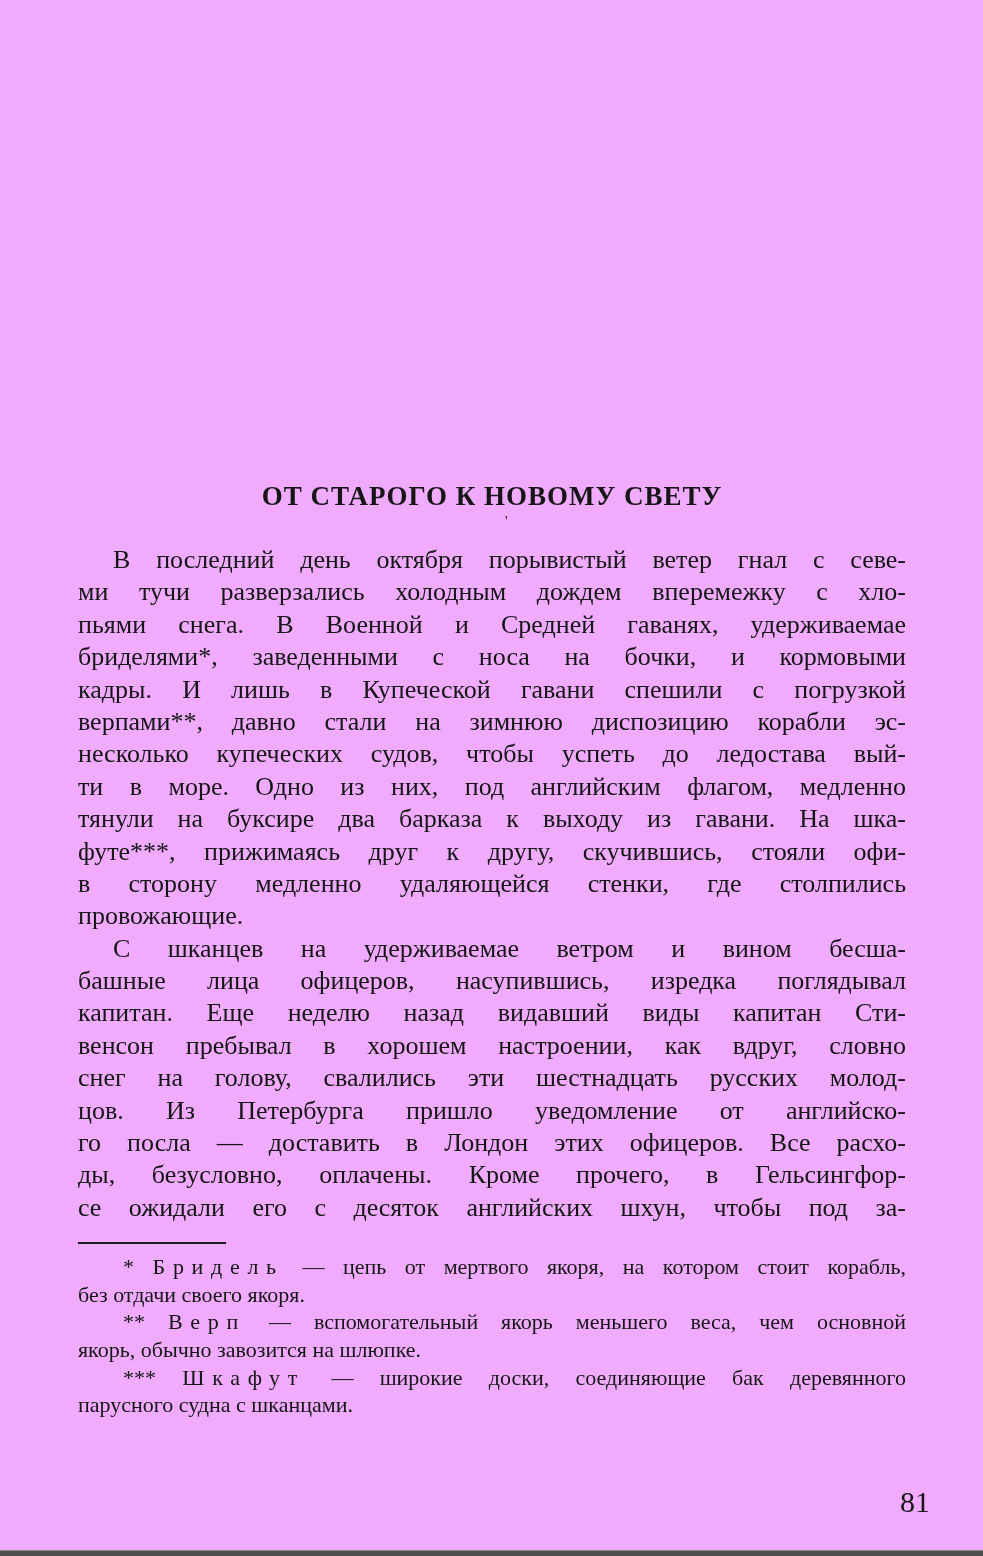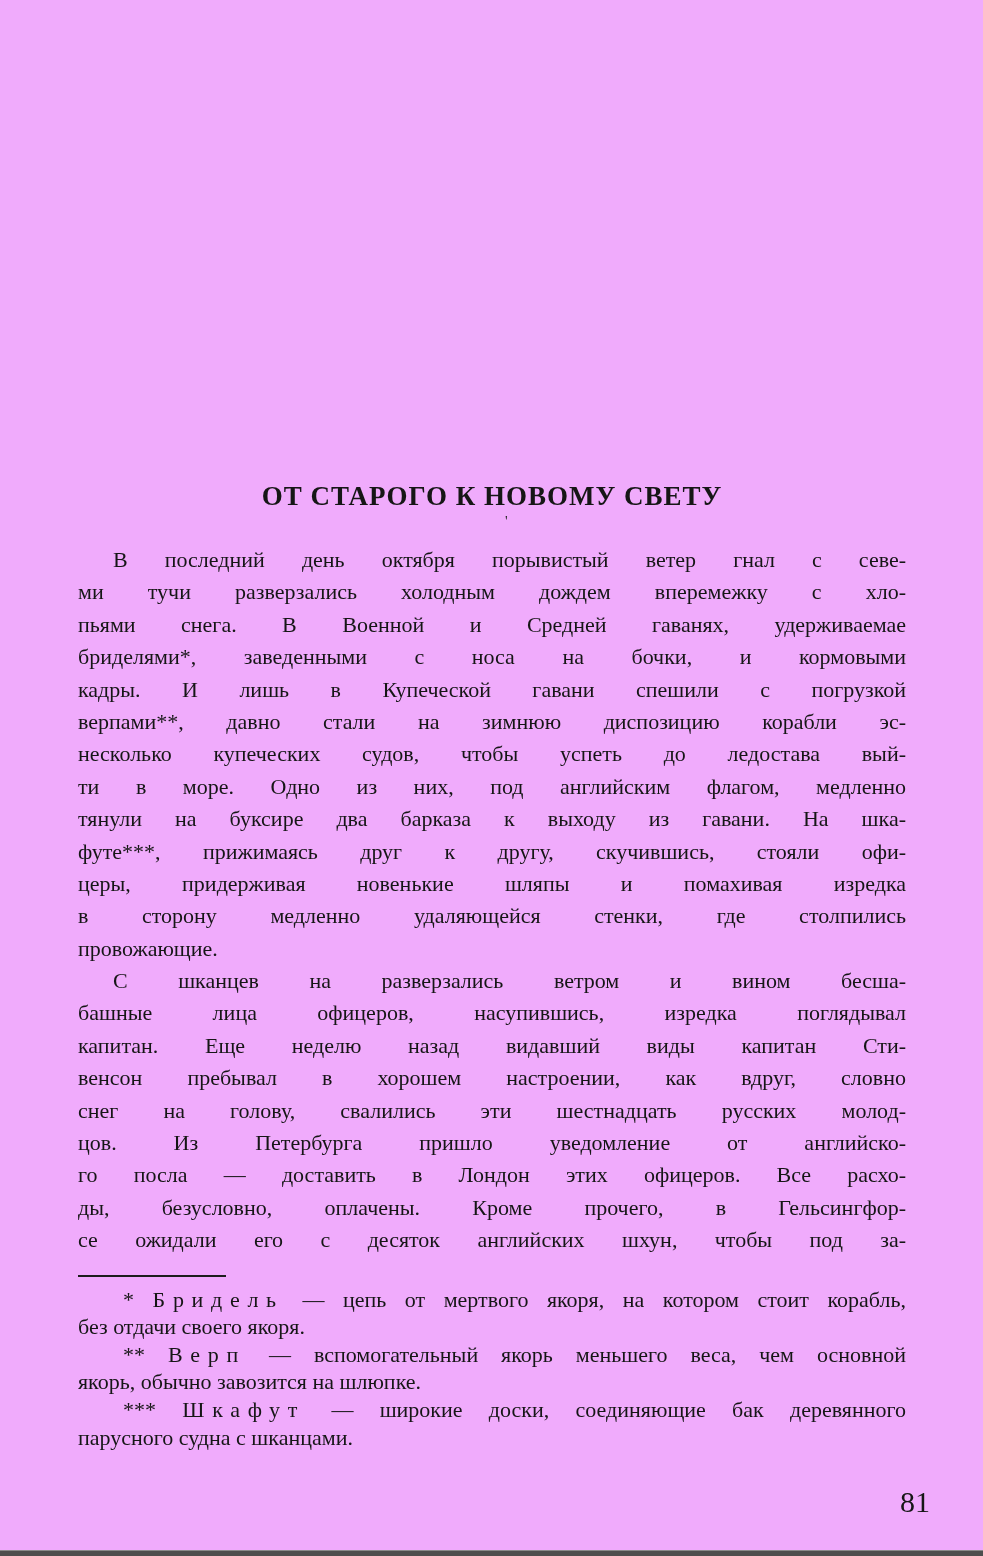--- a/index.html
+++ b/index.html
@@ -34,21 +34,21 @@
     top: 514px;
     left: 505px;
     font-size: 15px;
     line-height: 15px;
     color: #2a2a2a;
   }
   .bodytext { margin-top: 32px; }
   .bl {
     height: 32.4px;
     line-height: 32.4px;
-    font-size: 22px;
+    font-size: 26px;
     overflow: visible;
   }
   .jl { text-align: justify; text-align-last: justify; -moz-text-align-last: justify; }
   .ll { text-align: left; }
   .ind { text-indent: 35px; }
   .footnotes { margin-top: 18px; }
   .fn-rule {
     width: 148px;
     height: 0;
     border-top: 2px solid #1c1c1c;
@@ -91,25 +91,24 @@
       <div class="bl jl ind">В последний день октября порывистый ветер гнал с севе-</div>
       <div class="bl jl">ми тучи разверзались холодным дождем вперемежку с хло-</div>
       <div class="bl jl">пьями снега. В Военной и Средней гаванях, удерживаемае</div>
       <div class="bl jl">бриделями*, заведенными с носа на бочки, и кормовыми</div>
       <div class="bl jl">кадры. И лишь в Купеческой гавани спешили с погрузкой</div>
       <div class="bl jl">верпами**, давно стали на зимнюю диспозицию корабли эс-</div>
       <div class="bl jl">несколько купеческих судов, чтобы успеть до ледостава вый-</div>
       <div class="bl jl">ти в море. Одно из них, под английским флагом, медленно</div>
       <div class="bl jl">тянули на буксире два барказа к выходу из гавани. На шка-</div>
       <div class="bl jl">футе***, прижимаясь друг к другу, скучившись, стояли офи-</div>
-      <div class="bl jl">церы, придерживая новенькие шляпы и помахивая изредка</div>
       <div class="bl jl">в сторону медленно удаляющейся стенки, где столпились</div>
       <div class="bl ll">провожающие.</div>
 
-      <div class="bl jl ind">С шканцев на разверзались ветром и вином бесша-</div>
+      <div class="bl jl ind">С шканцев на удерживаемае ветром и вином бесша-</div>
       <div class="bl jl">башные лица офицеров, насупившись, изредка поглядывал</div>
       <div class="bl jl">капитан. Еще неделю назад видавший виды капитан Сти-</div>
       <div class="bl jl">венсон пребывал в хорошем настроении, как вдруг, словно</div>
       <div class="bl jl">снег на голову, свалились эти шестнадцать русских молод-</div>
       <div class="bl jl">цов. Из Петербурга пришло уведомление от английско-</div>
       <div class="bl jl">го посла — доставить в Лондон этих офицеров. Все расхо-</div>
       <div class="bl jl">ды, безусловно, оплачены. Кроме прочего, в Гельсингфор-</div>
       <div class="bl jl">се ожидали его с десяток английских шхун, чтобы под за-</div>
     </div>
 

